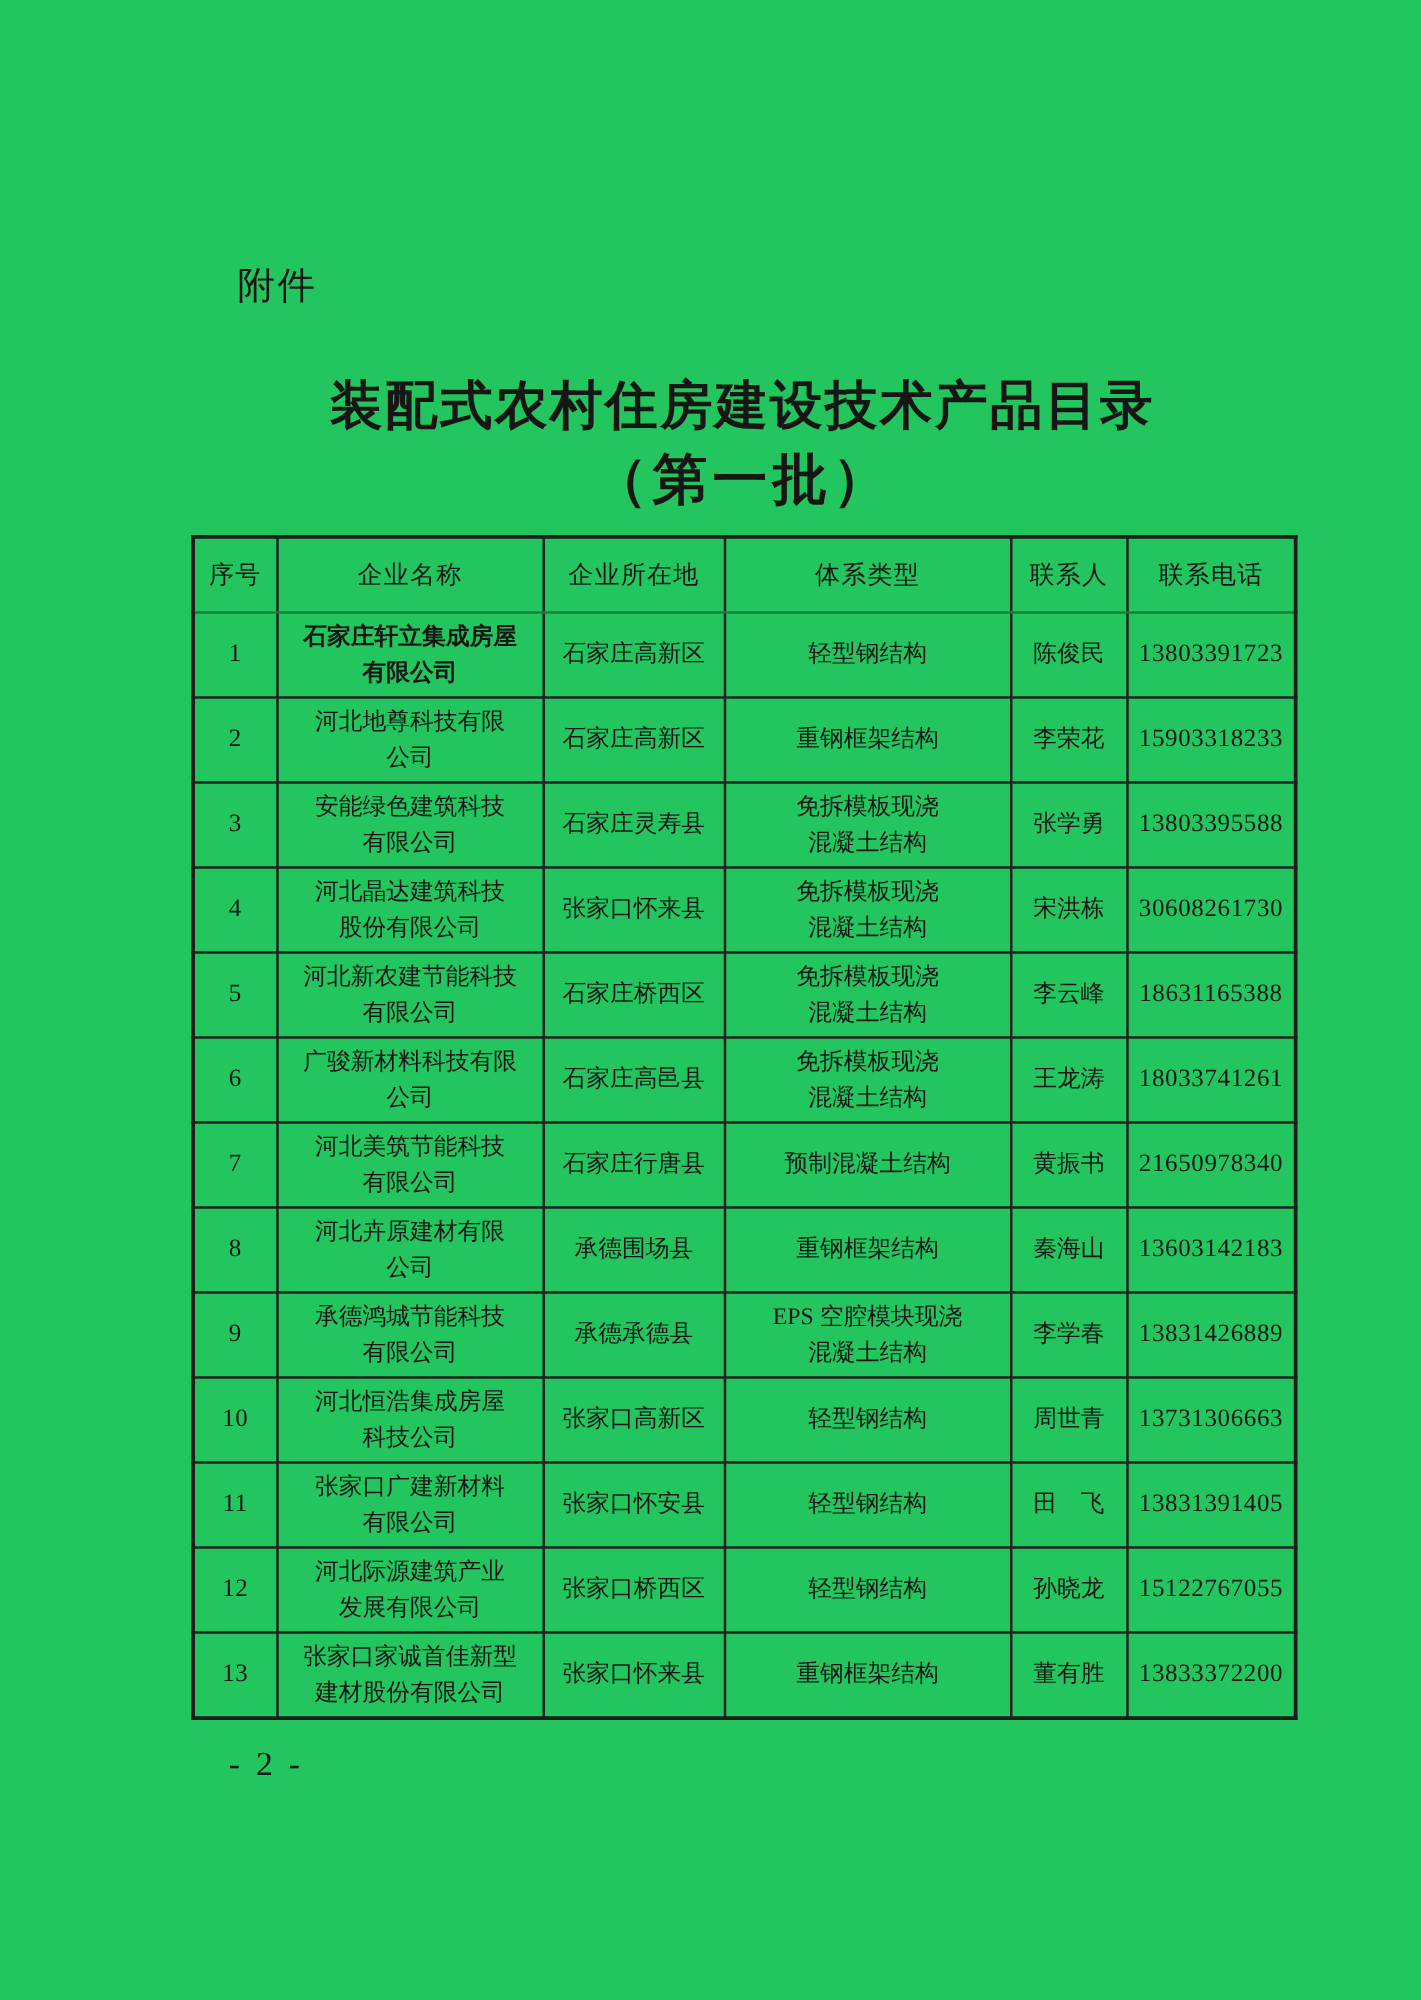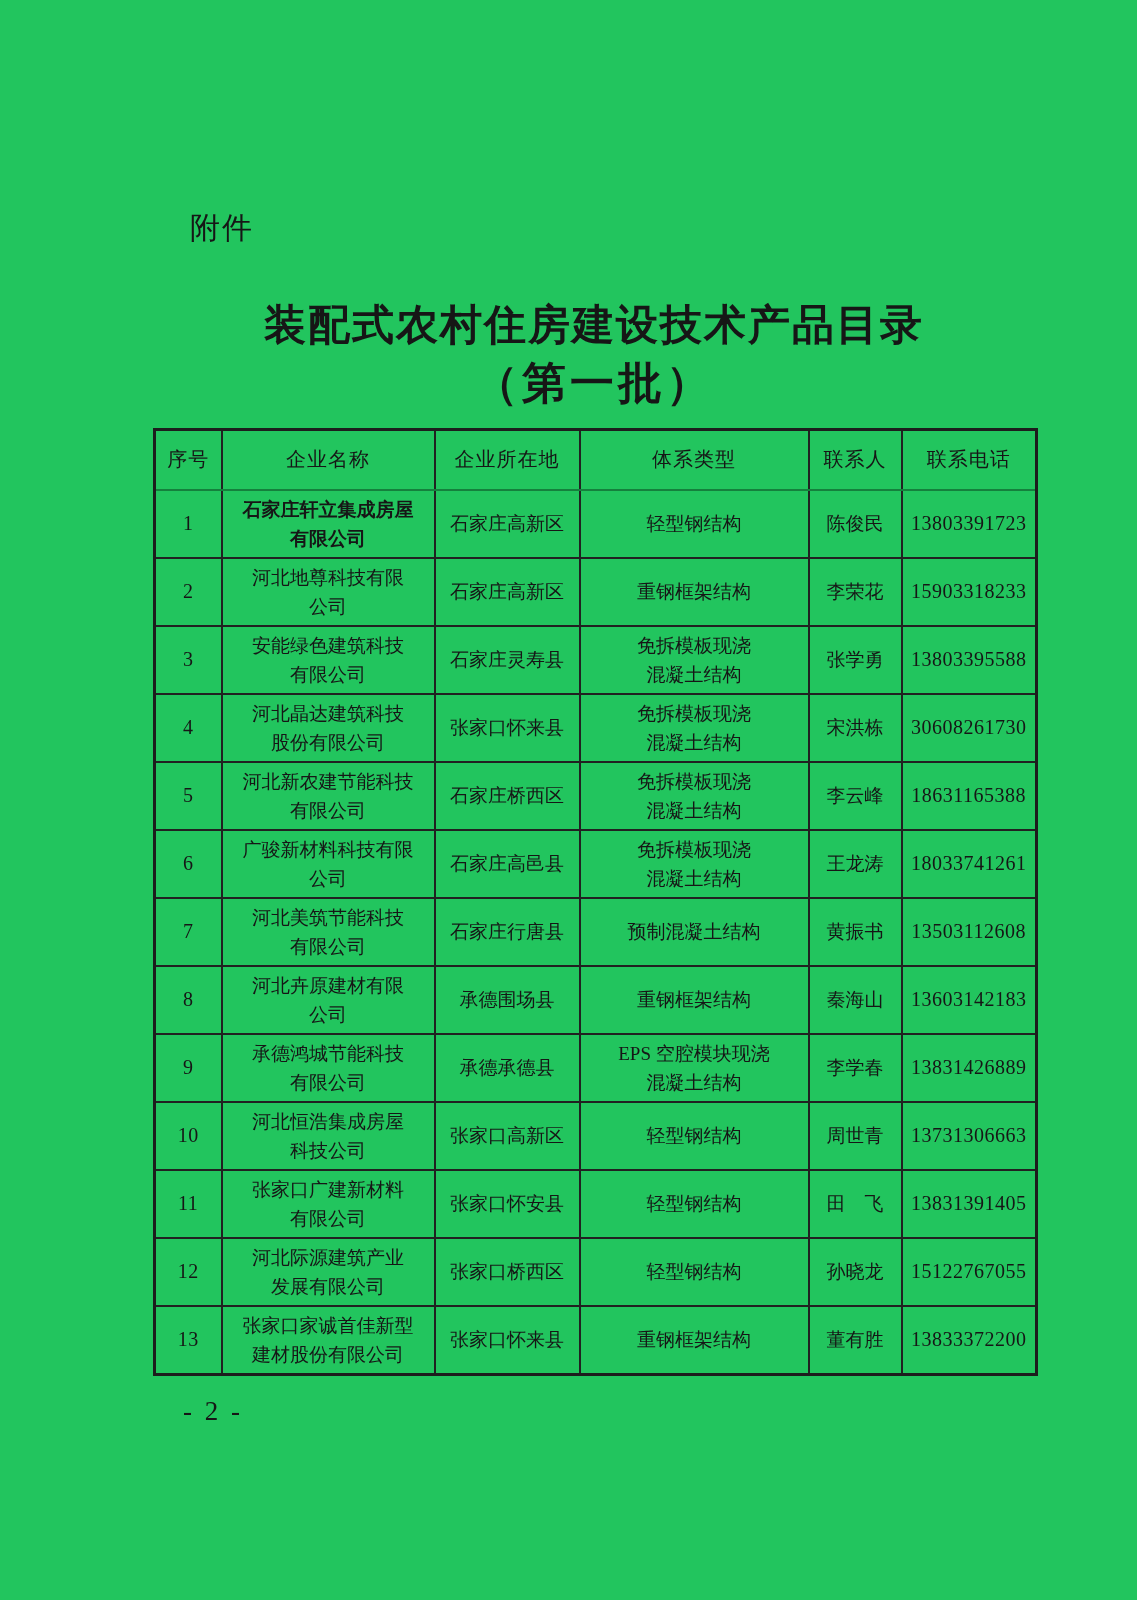--- a/index.html
+++ b/index.html
@@ -180,21 +180,21 @@
           <td class="col-contact">王龙涛</td>
           <td class="col-phone">18033741261</td>
         </tr>
         <tr>
           <td class="col-no">7</td>
           <td class="col-company">河北美筑节能科技
 有限公司</td>
           <td class="col-location">石家庄行唐县</td>
           <td class="col-type">预制混凝土结构</td>
           <td class="col-contact">黄振书</td>
-          <td class="col-phone">13503112608</td>
+          <td class="col-phone">21650978340</td>
         </tr>
         <tr>
           <td class="col-no">8</td>
           <td class="col-company">河北卉原建材有限
 公司</td>
           <td class="col-location">承德围场县</td>
           <td class="col-type">重钢框架结构</td>
           <td class="col-contact">秦海山</td>
           <td class="col-phone">13603142183</td>
         </tr>

